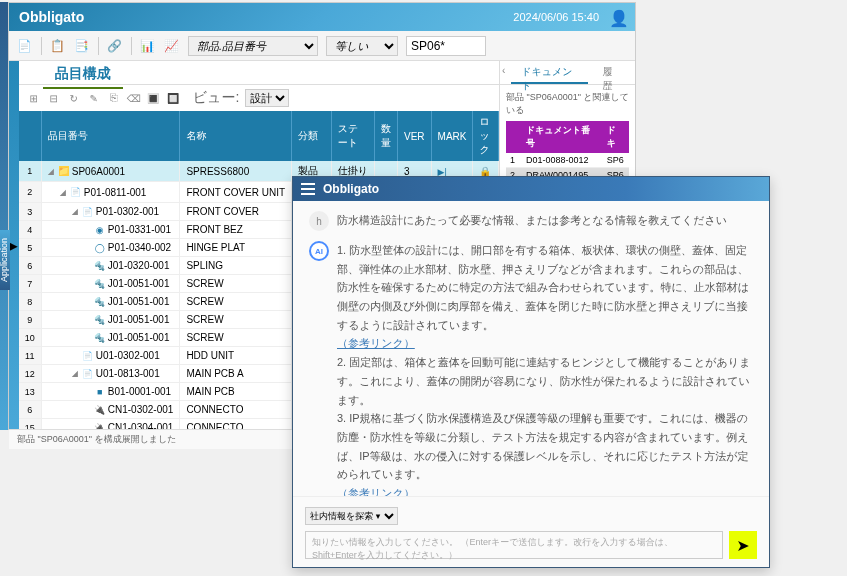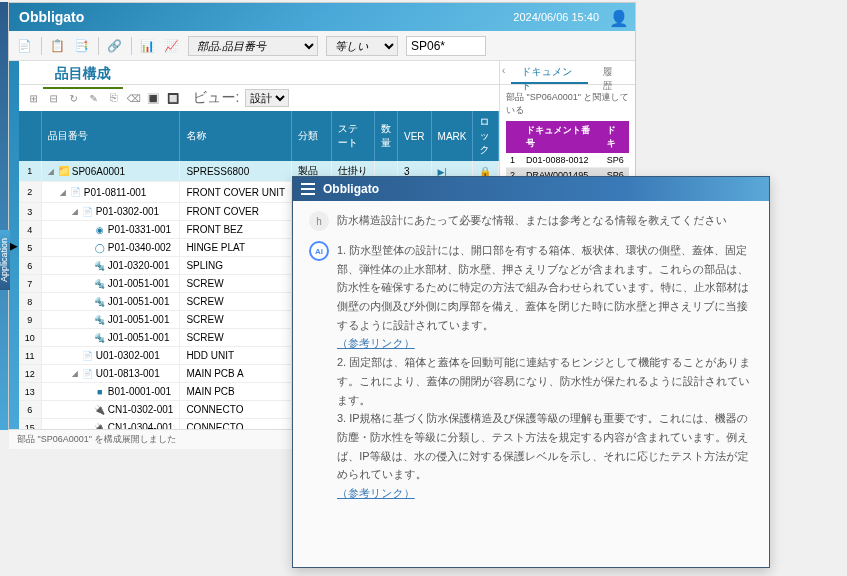--- a/index.html
+++ b/index.html
@@ -462,13 +462,23 @@
       <div class="msg-content">
         <div>1. 防水型筐体の設計には、開口部を有する箱体、板状体、環状の側壁、蓋体、固定部、弾性体の止水部材、防水壁、押さえリブなどが含まれます。これらの部品は、防水性を確保するために特定の方法で組み合わせられています。特に、止水部材は側壁の内側及び外側に肉厚部を備え、蓋体を閉じた時に防水壁と押さえリブに当接するように設計されています。</div>
         <div class="link">（参考リンク）</div>
         <div>2. 固定部は、箱体と蓋体を回動可能に連結するヒンジとして機能することがあります。これにより、蓋体の開閉が容易になり、防水性が保たれるように設計されています。</div>
         <div>3. IP規格に基づく防水保護構造及び保護等級の理解も重要です。これには、機器の防塵・防水性を等級に分類し、テスト方法を規定する内容が含まれています。例えば、IP等級は、水の侵入に対する保護レベルを示し、それに応じたテスト方法が定められています。</div>
         <div class="link">（参考リンク）</div>
 
       </div>
     </div>
   </div>
+  <div class="chat-footer">
+    <select class="chat-select"><option>社内情報を探索 ▾</option></select>
+    <div class="chat-input-row">
+      <div class="chat-input">知りたい情報を入力してください。
+（Enterキーで送信します。改行を入力する場合は、Shift+Enterを入力してください。）</div>
+      <div class="send-btn">
+        <span>➤</span>
+      </div>
+    </div>
+  </div>
 </div>
 
 </body></html>

